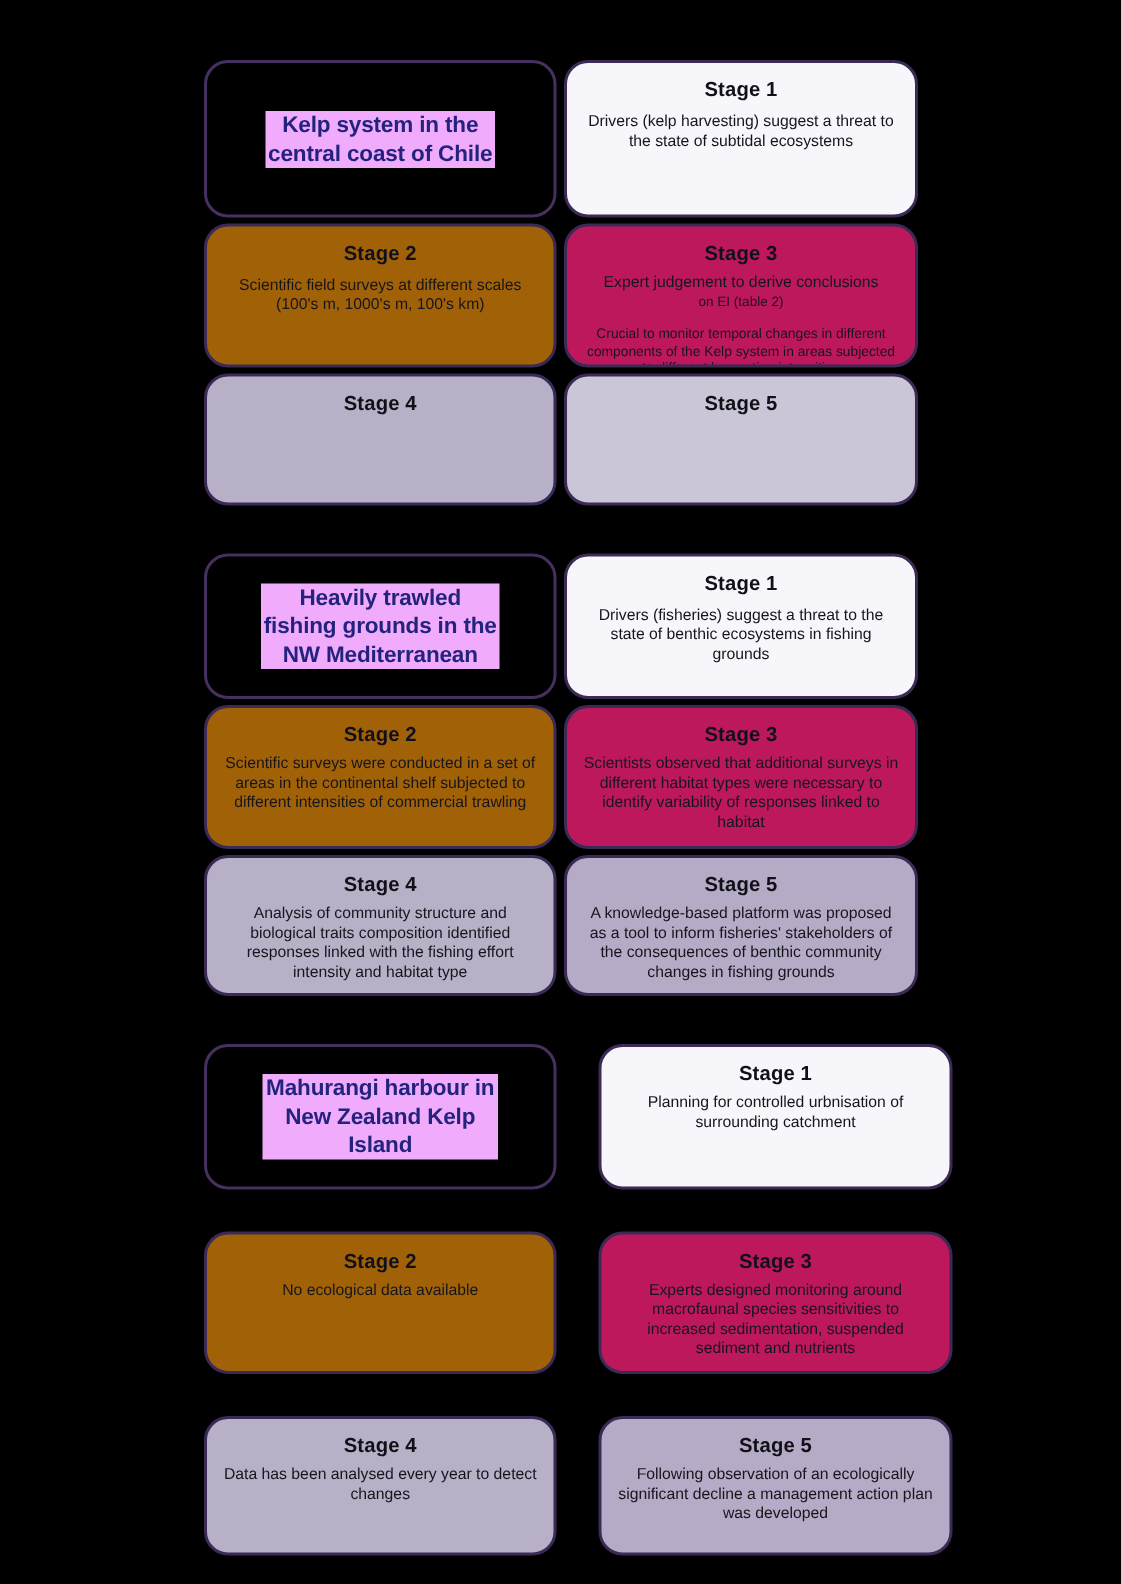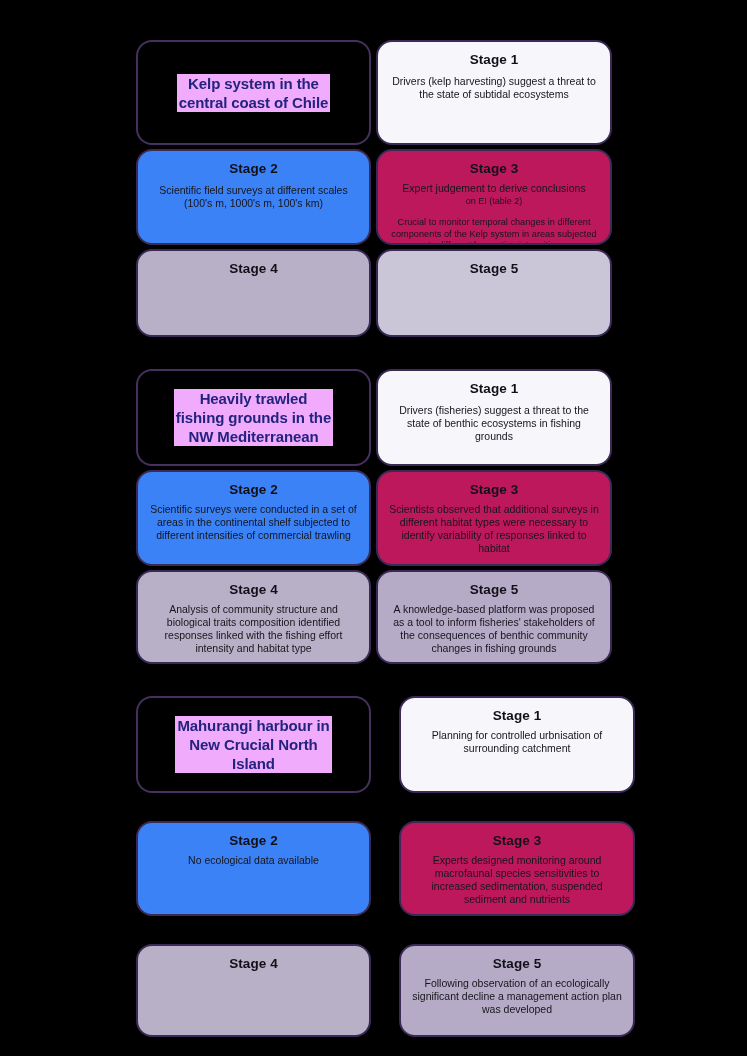--- a/index.html
+++ b/index.html
@@ -88,21 +88,21 @@
     font-size: 9.2px;
     line-height: 11.5px;
     color: #16151c;
     text-align: center;
     margin-top: 10px;
     width: 100%;
   }
 
   
   .fill-s1 { background: #f7f6fa; }
-  .fill-s2 { background: #3b82f6; }
+  .fill-s2 { background: #a16207; }
   .fill-s3 { background: #be185d; }
   .fill-s4 { background: #b8b0c7; }
   .fill-s5 { background: #cbc6d7; }
   .fill-s5-dark { background: #b5abc6; }
 
   
   .g1 .r-title { height: 105px; }
   .g1 .r-s2 { height: 96px; }
   .g1 .r-s3 { height: 96px; }
   .g1 .r-s4 { height: 88px; }
@@ -194,21 +194,21 @@
       <div class="stage-label">Stage 5</div>
       <div class="stage-body tight">A knowledge-based platform was proposed as a tool to inform fisheries' stakeholders of the consequences of benthic community changes in fishing grounds</div>
     </div>
   </div>
 
   <div class="group g3">
 
     <div class="box title-box r-title">
       <div class="title-text">
         <div>Mahurangi harbour in</div>
-        <div>New Crucial North</div>
+        <div>New Zealand Kelp</div>
         <div>Island</div>
       </div>
     </div>
 
     <div class="box fill-s1 r-title">
       <div class="stage-label">Stage 1</div>
       <div class="stage-body tight">Planning for controlled urbnisation of surrounding catchment</div>
     </div>
 
     <div class="box fill-s2 r-s2">
@@ -216,20 +216,21 @@
       <div class="stage-body tight">No ecological data available</div>
     </div>
 
     <div class="box fill-s3 r-s2">
       <div class="stage-label">Stage 3</div>
       <div class="stage-body tight">Experts designed monitoring around macrofaunal species sensitivities to increased sedimentation, suspended sediment and nutrients</div>
     </div>
 
     <div class="box fill-s4 r-s4">
       <div class="stage-label">Stage 4</div>
+      <div class="stage-body tight">Data has been analysed every year to detect changes</div>
     </div>
 
     <div class="box fill-s5-dark r-s4">
       <div class="stage-label">Stage 5</div>
       <div class="stage-body tight">Following observation of an ecologically significant decline a management action plan was developed</div>
     </div>
   </div>
 
 </div>
 

